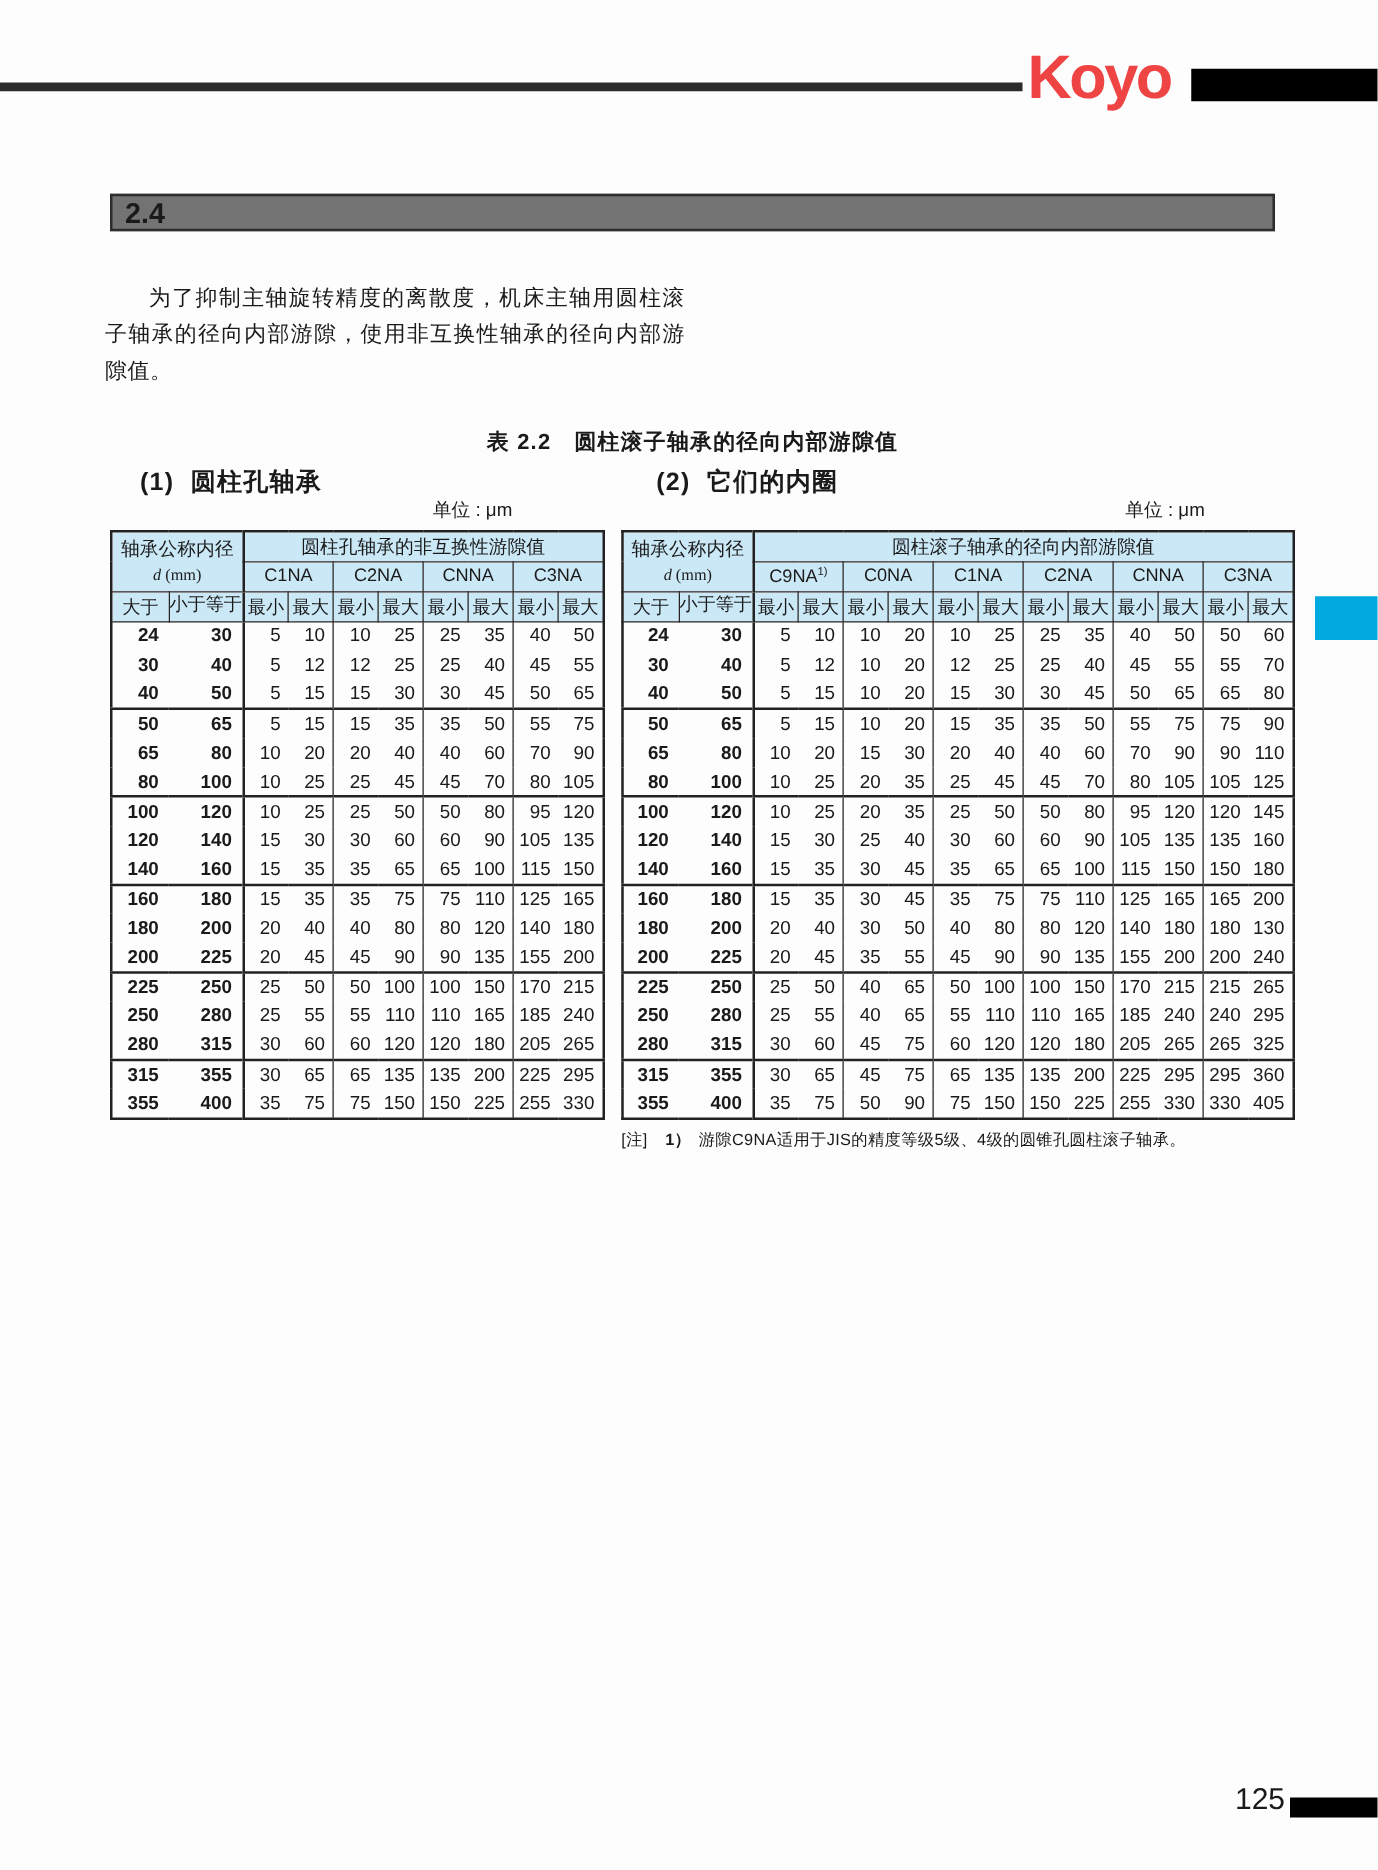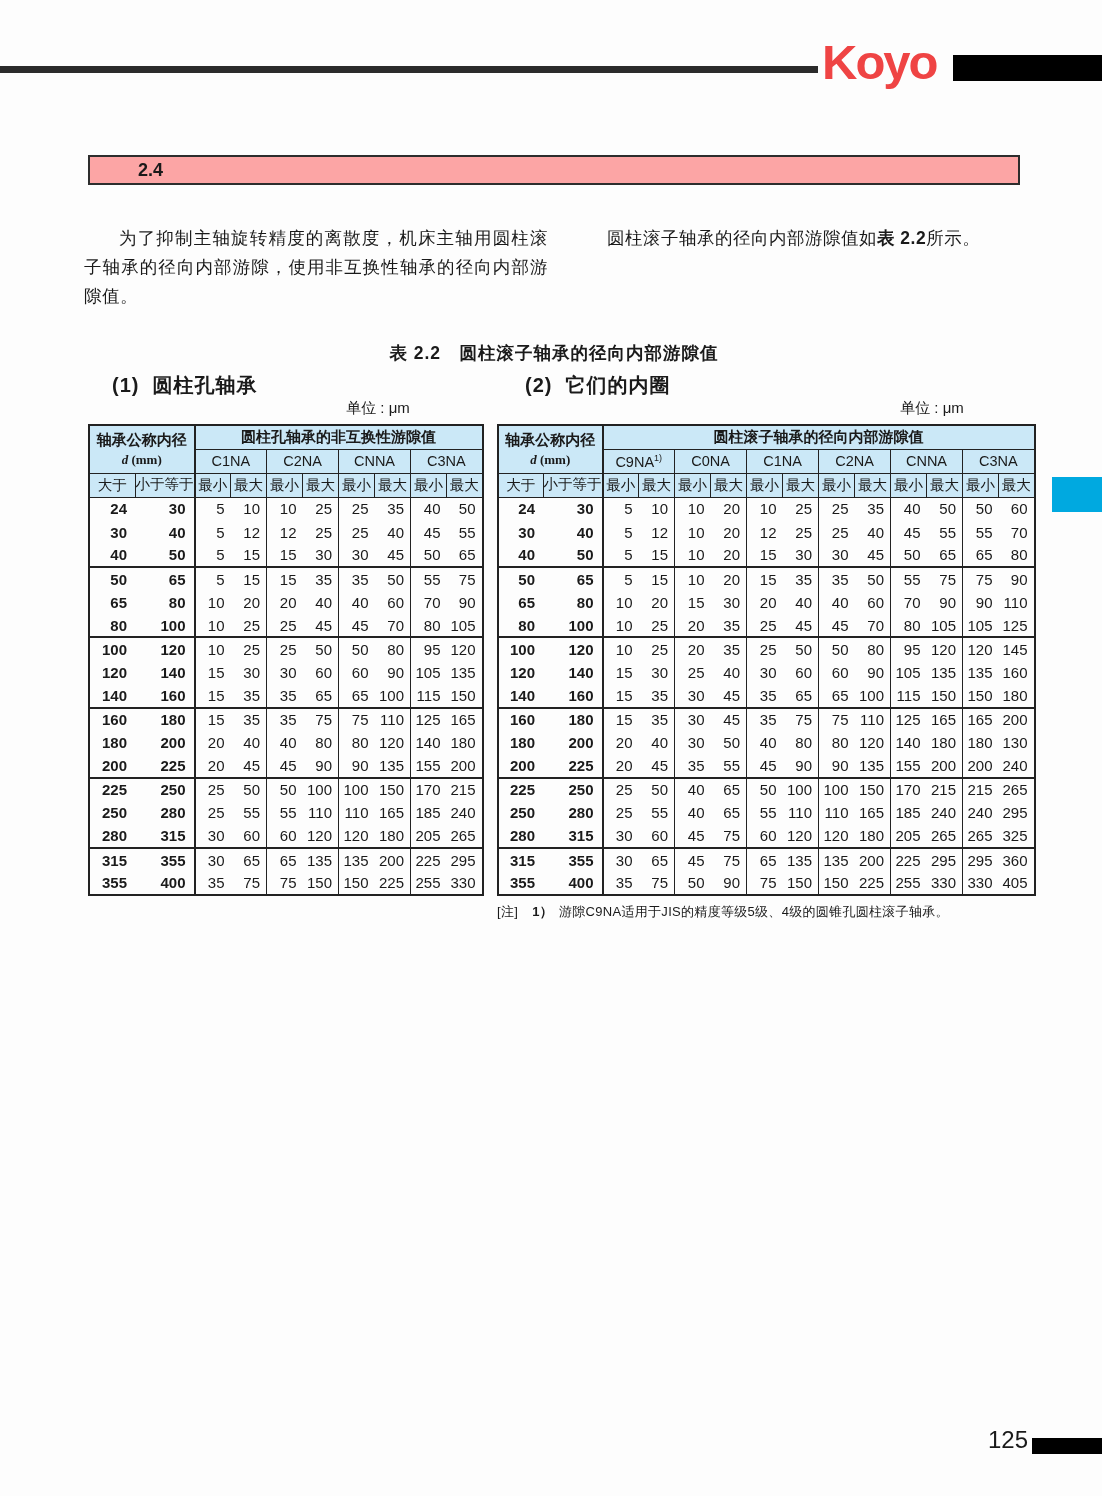--- a/index.html
+++ b/index.html
@@ -7,22 +7,22 @@
     width:1102px;height:1496px;position:relative;background:#fdfdfd;
     font-family:"Liberation Sans",sans-serif;color:#1a1a1a;overflow:hidden;
   }
   
   .top-rule{position:absolute;left:0;top:66px;width:818px;height:7px;background:#2b2b2b;}
   .logo{position:absolute;left:822px;top:34px;font-size:49px;font-weight:bold;
         letter-spacing:-2px;color:#ef4444;font-family:"Liberation Sans",sans-serif;}
   .top-bar{position:absolute;left:953px;top:55px;width:149px;height:26px;background:#000;}
   
   .section-box{position:absolute;left:88px;top:155px;width:932px;height:30px;
-               background:#fca5a5;border:2px solid #2d2d2d;box-sizing:border-box;
-               display:flex;align-items:center;font-weight:bold;font-size:18px;padding-left:38px;}
+               background:#737373;border:2px solid #2d2d2d;box-sizing:border-box;
+               display:flex;align-items:center;font-weight:bold;font-size:23px;}
   .section-box .num{margin-left:10px;}
   .section-box .ttl{margin-left:18px;letter-spacing:1px;}
   
   .para{position:absolute;top:224px;width:464px;font-size:17.5px;line-height:29px;
         text-align:justify;letter-spacing:0.5px;}
   .para p{margin:0;text-indent:2em;}
   .para-left{left:84px;}
   .para-right{left:572px;}
   .bold{font-weight:bold;}
   
@@ -31,21 +31,21 @@
   .tbl-caption{position:absolute;top:372px;font-weight:bold;font-size:20px;letter-spacing:1px;}
   .cap-1{left:112px;} .cap-2{left:525px;}
   .unit-label{position:absolute;top:399px;font-size:15px;text-align:center;}
   .unit-1{left:288px;width:180px;} .unit-2{left:842px;width:180px;}
   .tbl-wrap{position:absolute;top:424px;}
   .wrap-1{left:88px;} .wrap-2{left:497px;}
   table.ctable{border-collapse:collapse;table-layout:fixed;border:2px solid #222;}
   .ctable th,.ctable td{padding:0;box-sizing:border-box;overflow:hidden;white-space:nowrap;}
   .ctable thead th{background:#cbe8f7;border:1px solid #222;font-weight:normal;
                    font-size:14.5px;text-align:center;height:24px;}
-  .ctable thead th.h-bold{font-weight:bold;font-size:15px;}
+  .ctable thead th.h-bold{font-weight:normal;font-size:15px;}
   .ctable thead th.dia-cell{border-right:2px solid #222;line-height:1.45;}
   .ctable thead th .dmm{font-family:"Liberation Serif",serif;font-size:13px;}
   .ctable thead th .dmm em{font-style:italic;}
   .ctable thead th sup{font-size:9px;vertical-align:super;}
   .ctable tbody tr{height:23.4px;}
   .ctable tbody td{border:none;font-size:15px;text-align:right;}
   .ctable td.range{font-weight:bold;padding-right:8px;}
   .ctable td.val{padding-right:6px;}
   .ctable td.min-col{border-left:1px solid #222;}
   .ctable td.first-data,.ctable th.first-data{border-left:2px solid #222 !important;}
@@ -67,21 +67,20 @@
 <div class="top-bar"></div>
 
 <div class="section-box">
   <span class="num">2.4</span>
 </div>
 
 <div class="para para-left">
   <p>为了抑制主轴旋转精度的离散度，机床主轴用圆柱滚子轴承的径向内部游隙，使用非互换性轴承的径向内部游隙值。</p>
 </div>
 <div class="para para-right">
-  <p><span>圆柱滚子轴承的径向内部游隙值如</span><span class="bold">表 2.2</span><span>所示。</span></p>
 </div>
 
 <div class="tbl-title">表 2.2　圆柱滚子轴承的径向内部游隙值</div>
 <div class="tbl-caption cap-1"><span>(1)</span>&nbsp;&nbsp;<span>圆柱孔轴承</span></div>
 <div class="tbl-caption cap-2"><span>(2)</span>&nbsp;&nbsp;<span>它们的内圈</span></div>
 <div class="unit-label unit-1">单位 : μm</div>
 <div class="unit-label unit-2">单位 : μm</div>
 
 <div class="tbl-wrap wrap-1">
     <table class="ctable">

